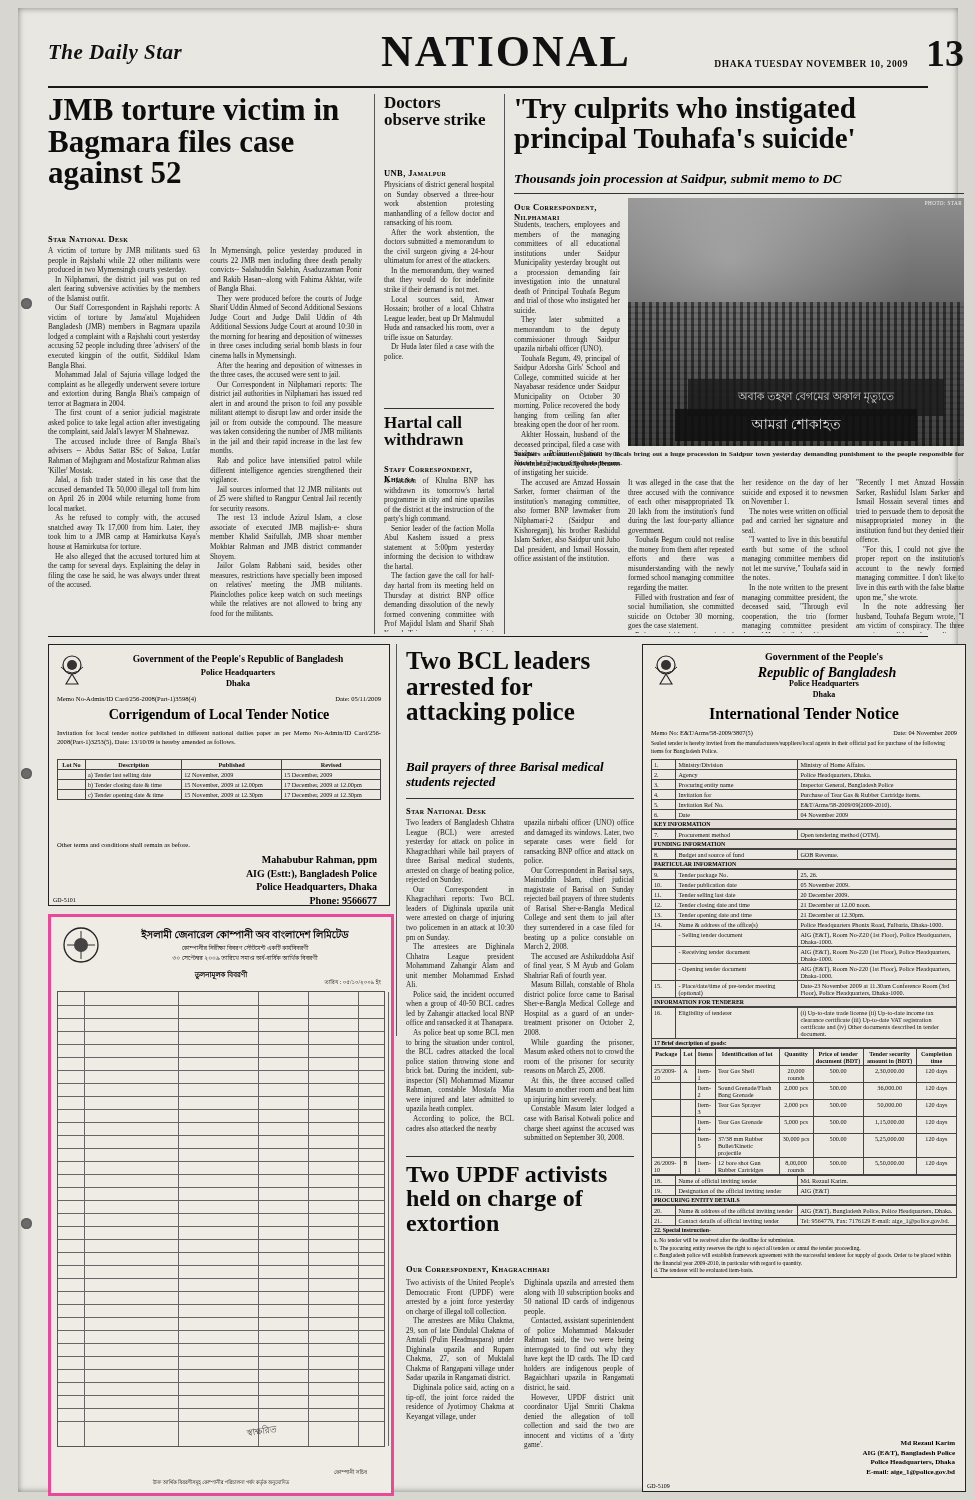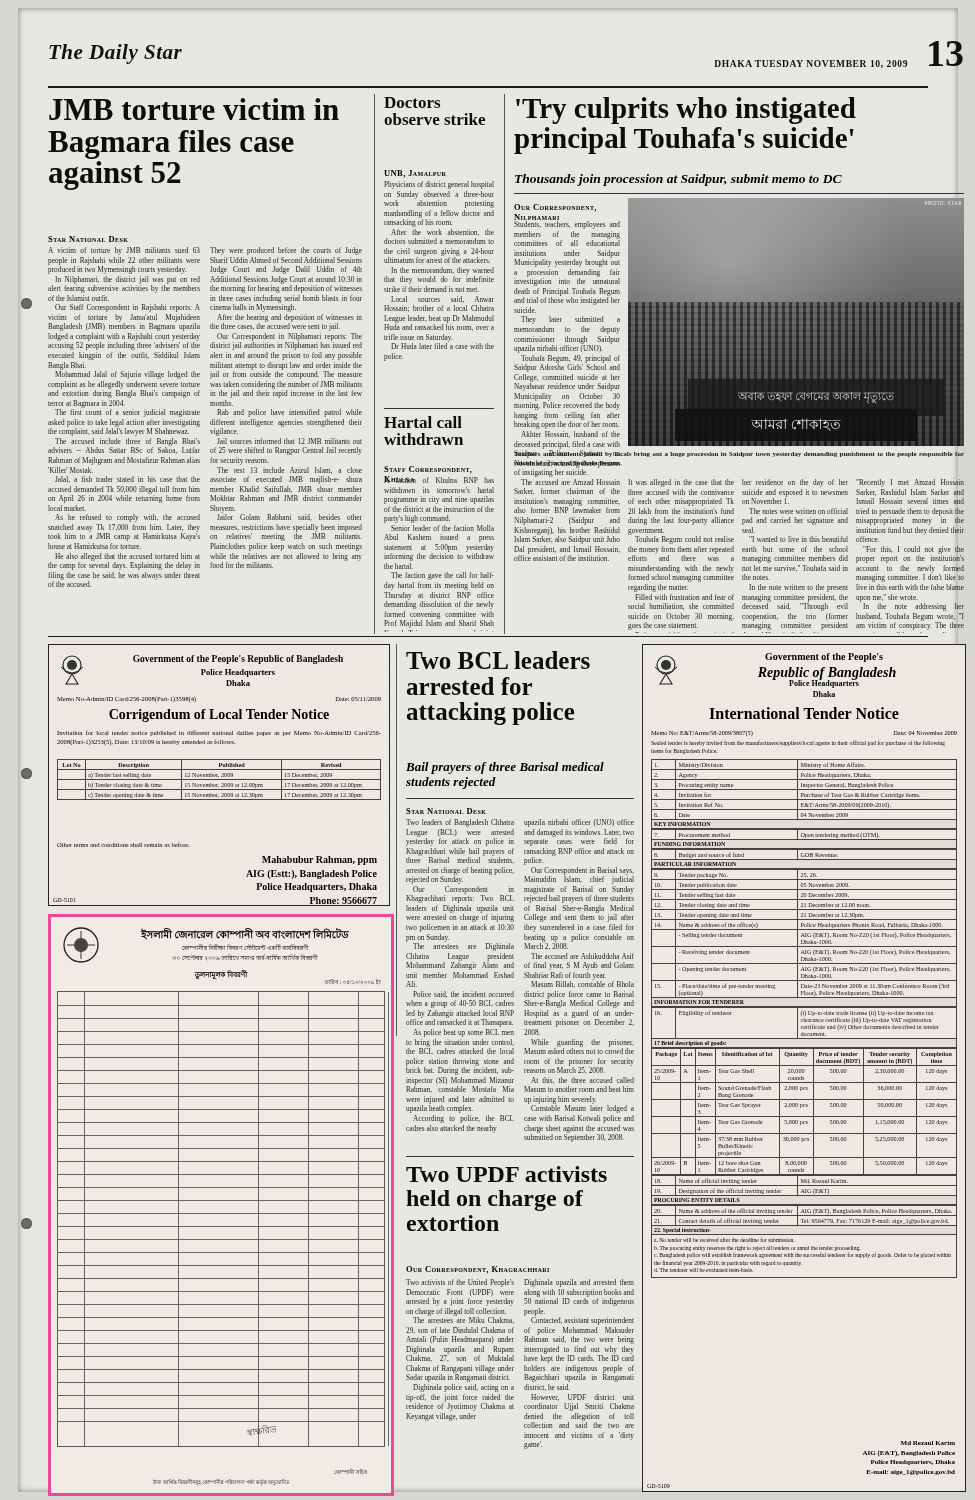--- a/index.html
+++ b/index.html
@@ -72,20 +72,21 @@
 </style>
 </head>
 <body>
 
 <div class="page">
   <div class="sheet">
     <div class="noise"></div>
 
     <div class="masthead">
       <div class="logo">The Daily Star</div>
+      <div class="section-title">NATIONAL</div>
       <div class="dateline">DHAKA TUESDAY NOVEMBER 10, 2009</div>
       <div class="pageno">13</div>
     </div>
     <div class="rule" style="top:78px;height:2px"></div>
 
     <div class="col hl" style="left:30px;top:86px;width:318px;font-size:31px;">JMB torture victim in Bagmara files case against 52</div>
 
     <div class="vline" style="left:356px;top:86px;height:540px;"></div>
 
     <div class="col hl" style="left:366px;top:86px;width:108px;font-size:17px;">Doctors observe strike</div>
@@ -119,20 +120,21 @@
         <p>In Nilphamari, the district jail was put on red alert fearing subversive activities by the members of the Islamist outfit.</p>
         <p>Our Staff Correspondent in Rajshahi reports: A victim of torture by Jama'atul Mujahideen Bangladesh (JMB) members in Bagmara upazila lodged a complaint with a Rajshahi court yesterday accusing 52 people including three 'advisers' of the executed kingpin of the outfit, Siddikul Islam Bangla Bhai.</p>
         <p>Mohammad Jalal of Sajuria village lodged the complaint as he allegedly underwent severe torture and extortion during Bangla Bhai's campaign of terror at Bagmara in 2004.</p>
         <p>The first count of a senior judicial magistrate asked police to take legal action after investigating the complaint, said Jalal's lawyer M Shahnewaz.</p>
         <p>The accused include three of Bangla Bhai's advisers -- Abdus Sattar BSc of Sakoa, Lutfar Rahman of Majhgram and Mostafizur Rahman alias 'Killer' Mostak.</p>
         <p>Jalal, a fish trader stated in his case that the accused demanded Tk 50,000 illegal toll from him on April 26 in 2004 while returning home from local market.</p>
         <p>As he refused to comply with, the accused snatched away Tk 17,000 from him. Later, they took him to a JMB camp at Hamirkutsa Kaya's house at Hamirkutsa for torture.</p>
         <p>He also alleged that the accused tortured him at the camp for several days. Explaining the delay in filing the case he said, he was always under threat of the accused.</p>
       </div>
     <div class="col body" id="main-c2" style="left:192px;top:238px;width:152px;height:385px;overflow:hidden">
+        <p>In Mymensingh, police yesterday produced in courts 22 JMB men including three death penalty convicts-- Salahuddin Salehin, Asaduzzaman Ponir and Rakib Hasan--along with Fahima Akhtar, wife of Bangla Bhai.</p>
         <p>They were produced before the courts of Judge Sharif Uddin Ahmed of Second Additional Sessions Judge Court and Judge Dalil Uddin of 4th Additional Sessions Judge Court at around 10:30 in the morning for hearing and deposition of witnesses in three cases including serial bomb blasts in four cinema halls in Mymensingh.</p>
         <p>After the hearing and deposition of witnesses in the three cases, the accused were sent to jail.</p>
         <p>Our Correspondent in Nilphamari reports: The district jail authorities in Nilphamari has issued red alert in and around the prison to foil any possible militant attempt to disrupt law and order inside the jail or from outside the compound. The measure was taken considering the number of JMB militants in the jail and their rapid increase in the last few months.</p>
         <p>Rab and police have intensified patrol while different intelligence agencies strengthened their vigilance.</p>
         <p>Jail sources informed that 12 JMB militants out of 25 were shifted to Rangpur Central Jail recently for security reasons.</p>
         <p>The rest 13 include Azizul Islam, a close associate of executed JMB majlish-e- shura member Khalid Saifullah, JMB shoar member Mokbtar Rahman and JMB district commander Shoyem.</p>
         <p>Jailor Golam Rabbani said, besides other measures, restrictions have specially been imposed on relatives' meeting the JMB militants. Plainclothes police keep watch on such meetings while the relatives are not allowed to bring any food for the militants.</p>
       </div>
 
     <div class="col body" id="doctors-c" style="left:366px;top:172px;width:110px;height:230px;overflow:hidden">
@@ -246,21 +248,21 @@
         <p>Our Correspondent in Khagrachhari reports: Two BCL leaders of Dighinala upazila unit were arrested on charge of injuring two policemen in an attack at 10:30 pm on Sunday.</p>
         <p>The arrestees are Dighinala Chhatra League president Mohammand Zahangir Alam and unit member Mohammad Ershad Ali.</p>
         <p>Police said, the incident occurred when a group of 40-50 BCL cadres led by Zahangir attacked local BNP office and ransacked it at Thanapara.</p>
         <p>As police beat up some BCL men to bring the situation under control, the BCL cadres attacked the local police station throwing stone and brick bat. During the incident, sub-inspector (SI) Mohammad Mizanur Rahman, constable Mostafa Mia were injured and later admitted to upazila heath complex.</p>
         <p>According to police, the BCL cadres also attacked the nearby</p>
       </div>
     <div class="col body" id="bcl-c1" style="left:506px;top:810px;width:110px;height:330px;overflow:hidden">
         <p>upazila nirbahi officer (UNO) office and damaged its windows. Later, two separate cases were field for ransacking BNP office and attack on police.</p>
         <p>Our Correspondent in Barisal says, Mainuddin Islam, chief judicial magistrate of Barisal on Sunday rejected bail prayers of three students of Barisal Sher-e-Bangla Medical College and sent them to jail after they surrendered in a case filed for beating up a police constable on March 2, 2008.</p>
         <p>The accused are Ashikuddoha Asif of final year, S M Ayub and Golam Shahriar Rafi of fourth year.</p>
-        <p>Masum Billah, constable of Bhola district police force came to Barisal Sher-e-Bangla Medical College and Hospital as a guard of an under-treatment prisoner on December 2, 2008.</p>
+        <p>Masum Billah, constable of Bhola district police force came to Barisal Sher-e-Bangla Medical College and Hospital as a guard of an under-treatment prisoner on October 2, 2008.</p>
         <p>While guarding the prisoner, Masum asked others not to crowd the room of the prisoner for security reasons on March 25, 2008.</p>
         <p>At this, the three accused called Masum to another room and beat him up injuring him severely.</p>
         <p>Constable Masum later lodged a case with Barisal Kotwali police and charge sheet against the accused was submitted on September 30, 2008.</p>
       </div>
 
     <div class="hline" style="left:388px;top:1148px;width:228px;"></div>
     <div class="col hl" style="left:388px;top:1154px;width:228px;font-size:24px;">Two UPDF activists held on charge of extortion</div>
     <div class="col byline" style="left:388px;top:1252px;">Our Correspondent, Khagrachhari</div>
     <div class="col body" id="updf-c0" style="left:388px;top:1270px;width:108px;height:200px;overflow:hidden">
         <p>Two activists of the United People's Democratic Front (UPDF) were arrested by a joint force yesterday on charge of illegal toll collection.</p>

